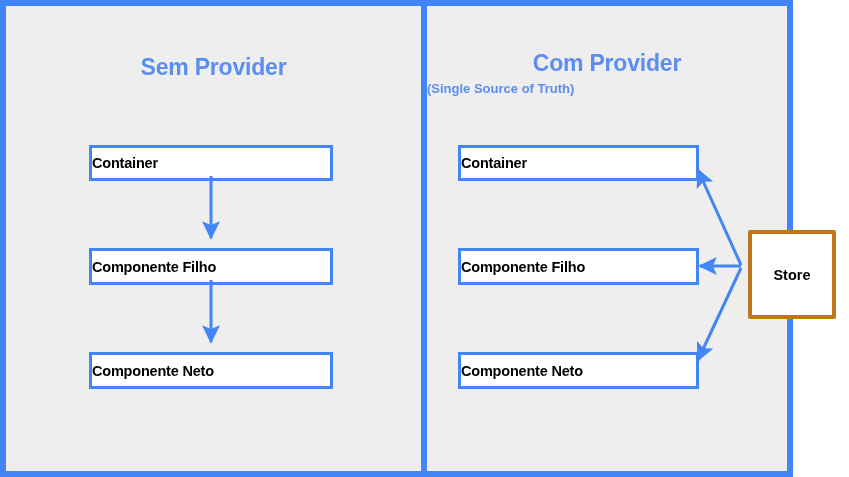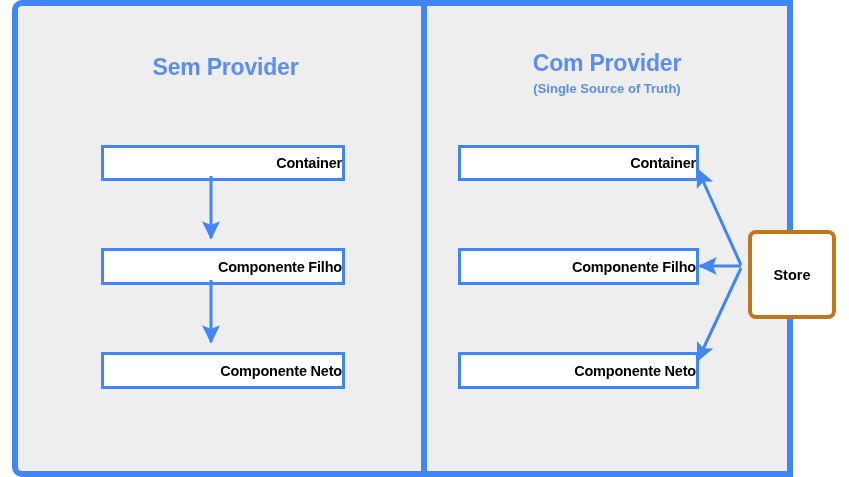--- a/index.html
+++ b/index.html
@@ -19,68 +19,67 @@
   }
   .panel {
     position: absolute;
     top: 0;
     height: 477px;
     background: #eeeeee;
     box-sizing: border-box;
     border: 6px solid #4285f4;
   }
   .panel-left {
-    left: 12px;
+    left: 0;
     width: 427px;
-    border-radius: 10px;
   }
   .panel-right {
     left: 421px;
     width: 372px;
   }
   .panel-title {
     position: absolute;
     left: 0;
     width: 100%;
     text-align: center;
     color: #5b8ef0;
     font-weight: bold;
     font-size: 23px;
     letter-spacing: -0.2px;
     line-height: 1.1;
   }
   .panel-subtitle {
     position: absolute;
     left: 0;
     width: 100%;
-    text-align: center;
+    text-align: left;
     color: #5b8ef0;
     font-weight: bold;
     font-size: 13px;
     line-height: 1.1;
   }
   .node-box {
     position: absolute;
     box-sizing: border-box;
     background: #ffffff;
     border: 3px solid #4285f4;
     display: flex;
     align-items: center;
-    justify-content: flex-end;
+    justify-content: flex-start;
     color: #000000;
     font-weight: bold;
     font-size: 14.5px;
     letter-spacing: -0.2px;
   }
   .store-box {
     position: absolute;
     box-sizing: border-box;
     background: #ffffff;
     border: 4px solid #c0761b;
-    border-radius: 8px;
+    border-radius: 2px;
     display: flex;
     align-items: center;
     justify-content: center;
     color: #000000;
     font-weight: bold;
     font-size: 14.5px;
   }
   .arrow-layer {
     position: absolute;
     left: 0;

